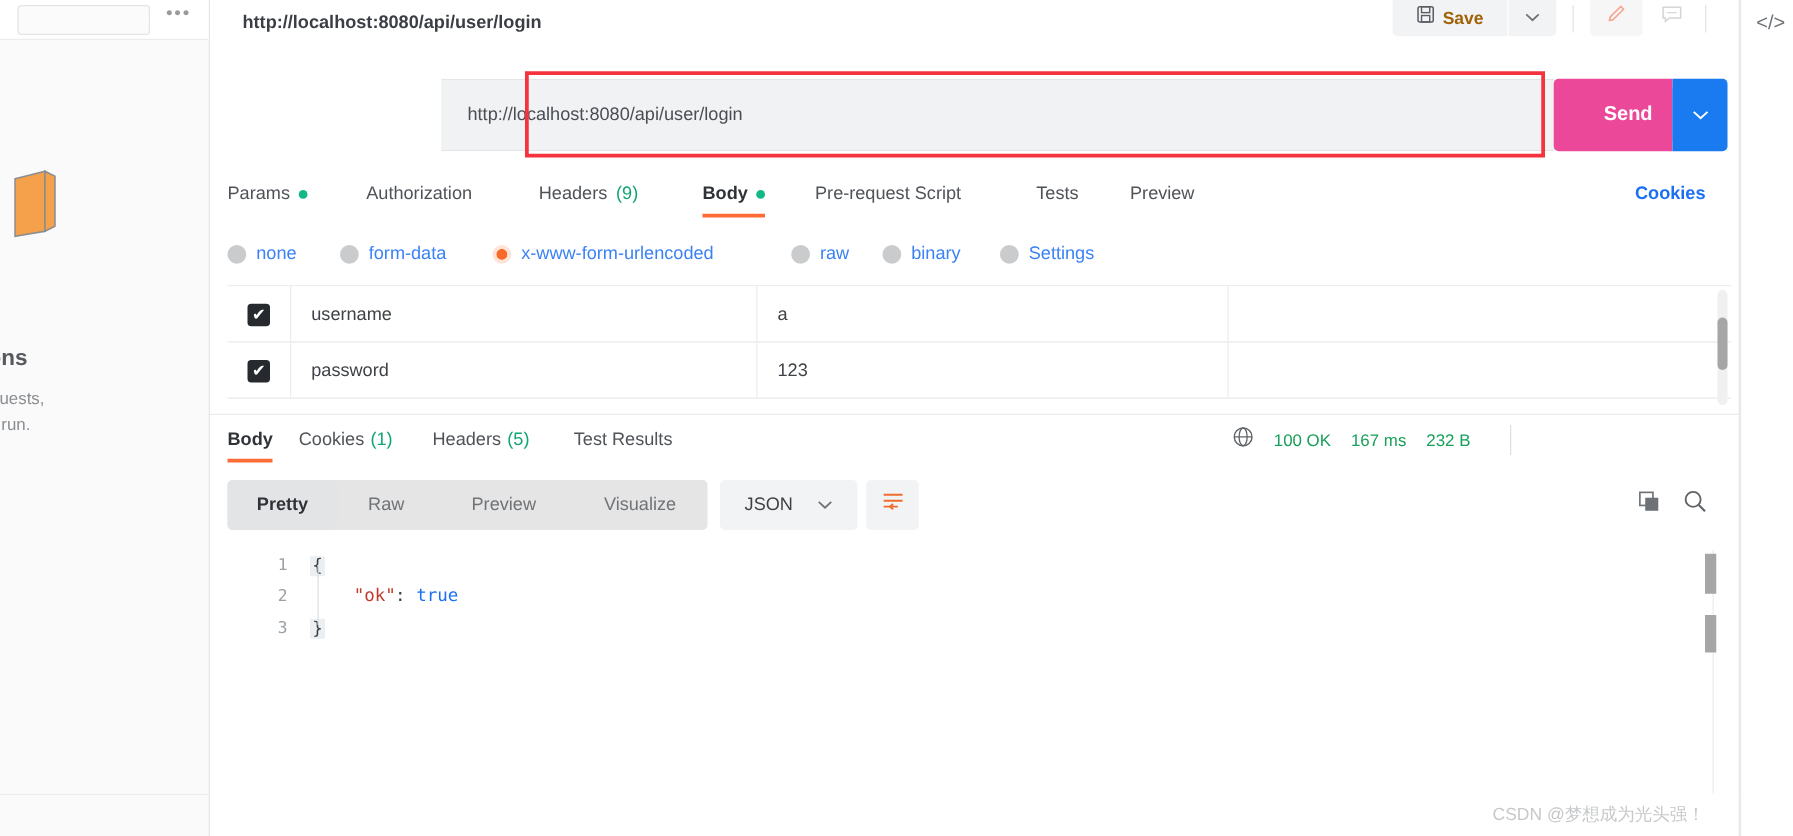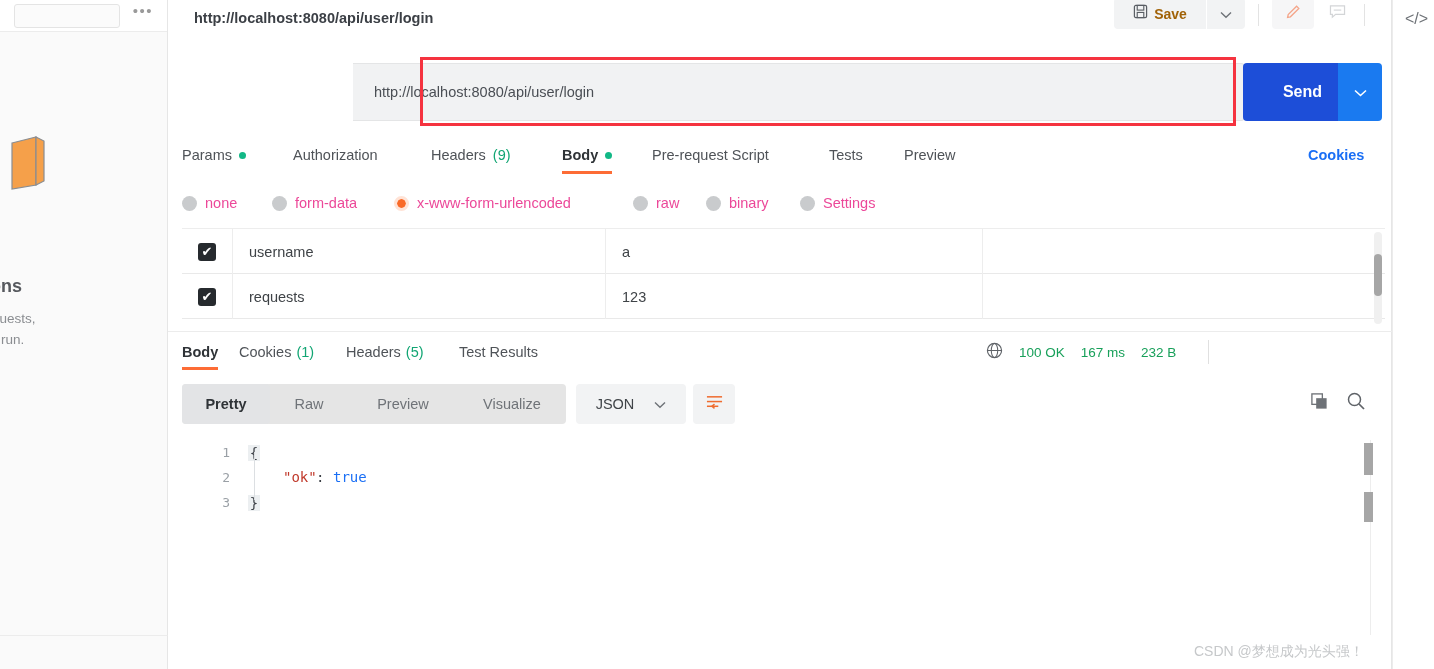--- a/index.html
+++ b/index.html
@@ -96,21 +96,21 @@
     background: #f1f2f3; border: 1px solid #e4e5e6; border-left: none;
     border-radius: 0 4px 4px 0; display: flex; align-items: center;
   }
   .url-text { margin-left: 21px; font-size: 14.5px; color: #4a4e54; }
   .redbox {
     position: absolute; left: 252px; top: 57px; width: 816px; height: 69px;
     border: 3px solid #f5333f; pointer-events: none;
   }
   .send-btn {
     position: absolute; left: 1075px; top: 63px; width: 95px; height: 58px;
-    background: #1d4ed8; border-radius: 4px 0 0 4px;
+    background: #ec4899; border-radius: 4px 0 0 4px;
     display: flex; align-items: center; justify-content: center; padding-left: 24px;
   }
   .send-btn .lbl { font-size: 16px; font-weight: bold; color: #fff; }
   .send-caret {
     position: absolute; left: 1170px; top: 63px; width: 44px; height: 58px;
     background: #1a7af0; border-radius: 0 4px 4px 0;
     display: flex; align-items: center; justify-content: center;
   }
   .send-div { position: absolute; left: 1170px; top: 71px; width: 1px; height: 42px; background: #4c97f4; }
 
@@ -131,21 +131,21 @@
     position: absolute; left: 1140px; top: 0; height: 38px;
     display: flex; align-items: center;
     font-size: 14.5px; font-weight: bold; color: #1a6ff5;
   }
 
   
   .btypes { position: absolute; left: 0; top: 186px; width: 1224px; height: 34px; }
   .btype {
     position: absolute; top: 0; height: 34px;
     display: flex; align-items: center; gap: 8px;
-    font-size: 14.5px; color: #ec4899; white-space: nowrap;
+    font-size: 14.5px; color: #3b82f6; white-space: nowrap;
   }
   .radio { width: 15px; height: 15px; border-radius: 50%; background: #c9cbcd; }
   .radio.on {
     background: #fff; border: 3px solid #ffe3d6;
     box-shadow: inset 0 0 0 5px #f96a28;
   }
 
   
   .ptable {
     position: absolute; left: 14px; top: 228px; width: 1203px; height: 98px;
@@ -394,21 +394,21 @@
         <div class="pcell-v">
           <span>a</span>
         </div>
         <div class="pcell-d"></div>
       </div>
       <div class="prow" style="top:45px">
         <div class="pcell-chk">
           <span class="chk">✔</span>
         </div>
         <div class="pcell-k">
-          <span>requests</span>
+          <span>password</span>
         </div>
         <div class="pcell-v">
           <span>123</span>
         </div>
         <div class="pcell-d"></div>
       </div>
     </div>
     <div class="ptbl-sb">
         <i></i>
       </div>

